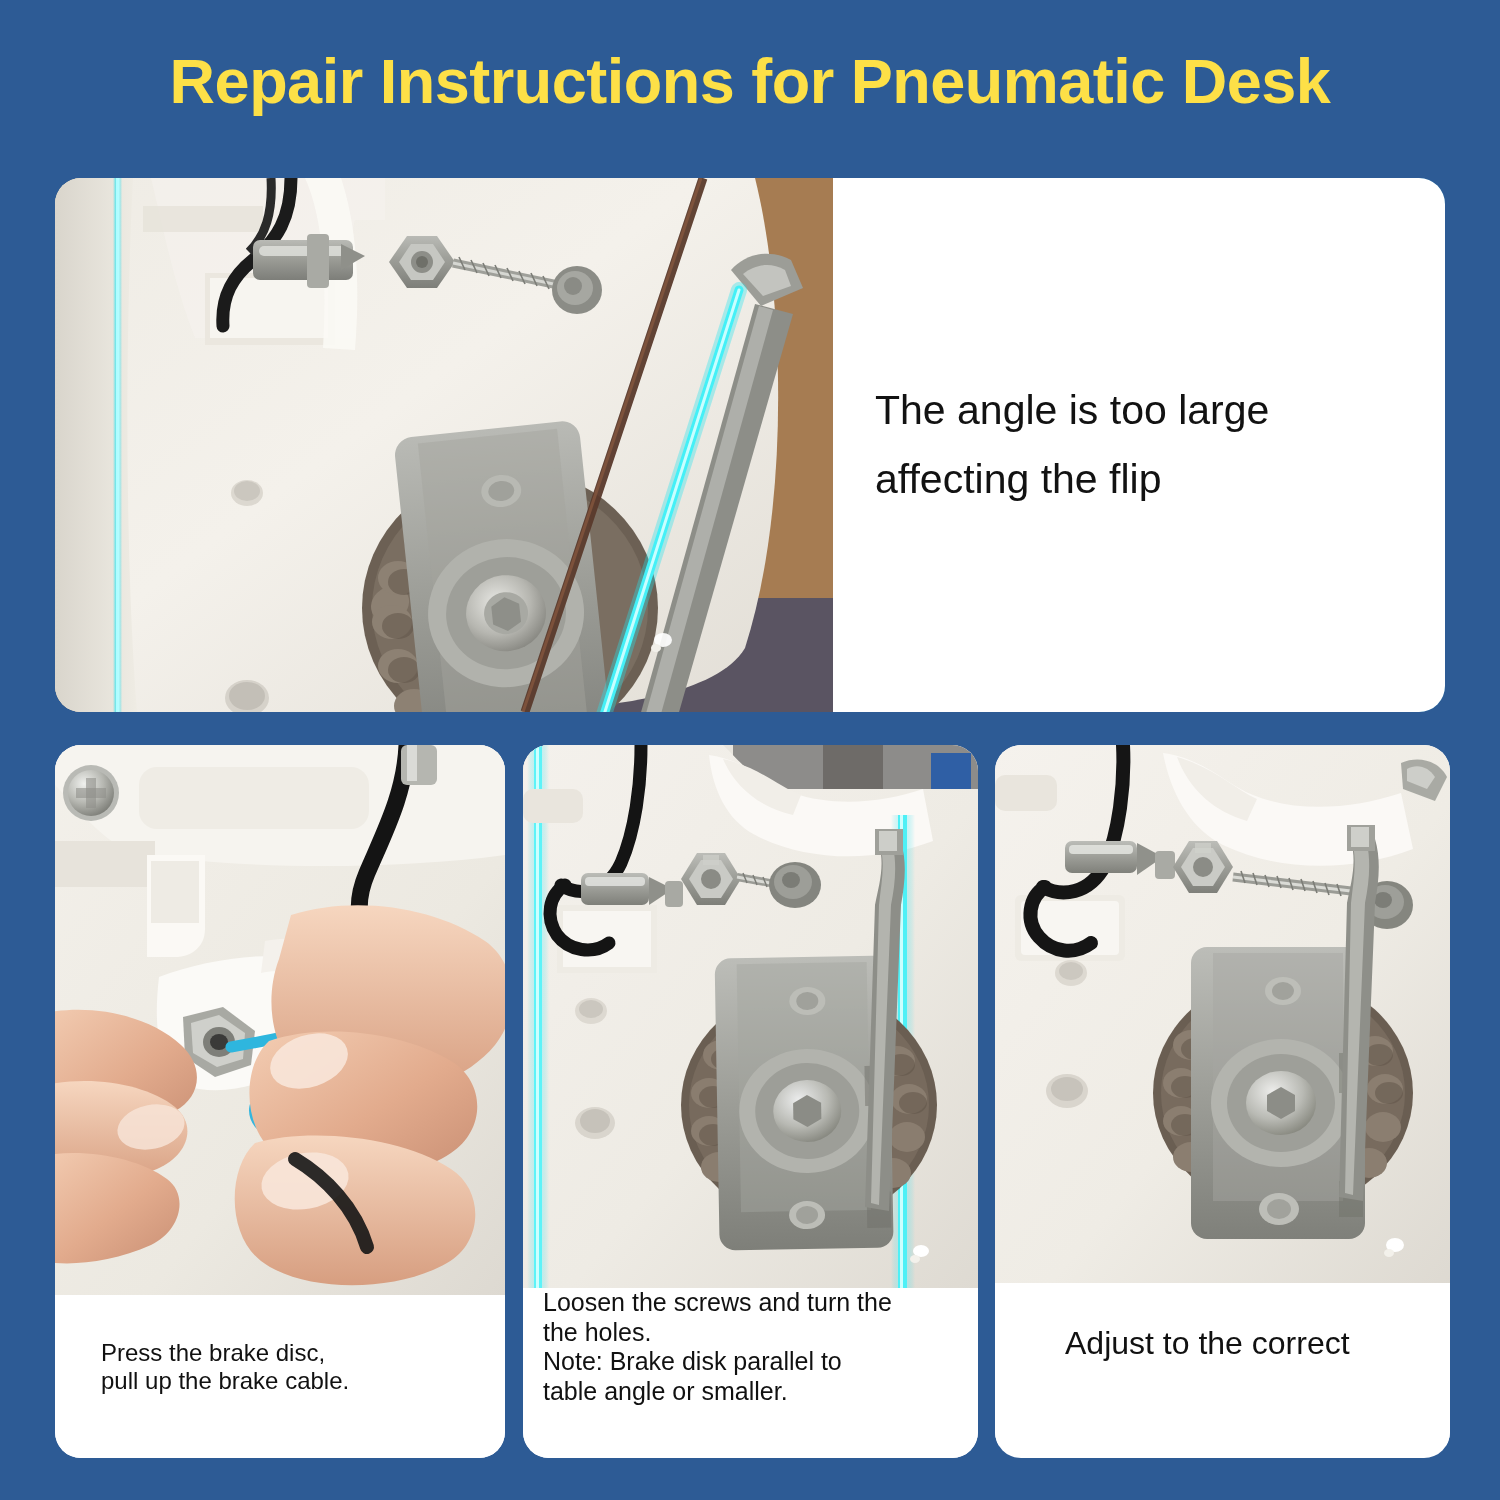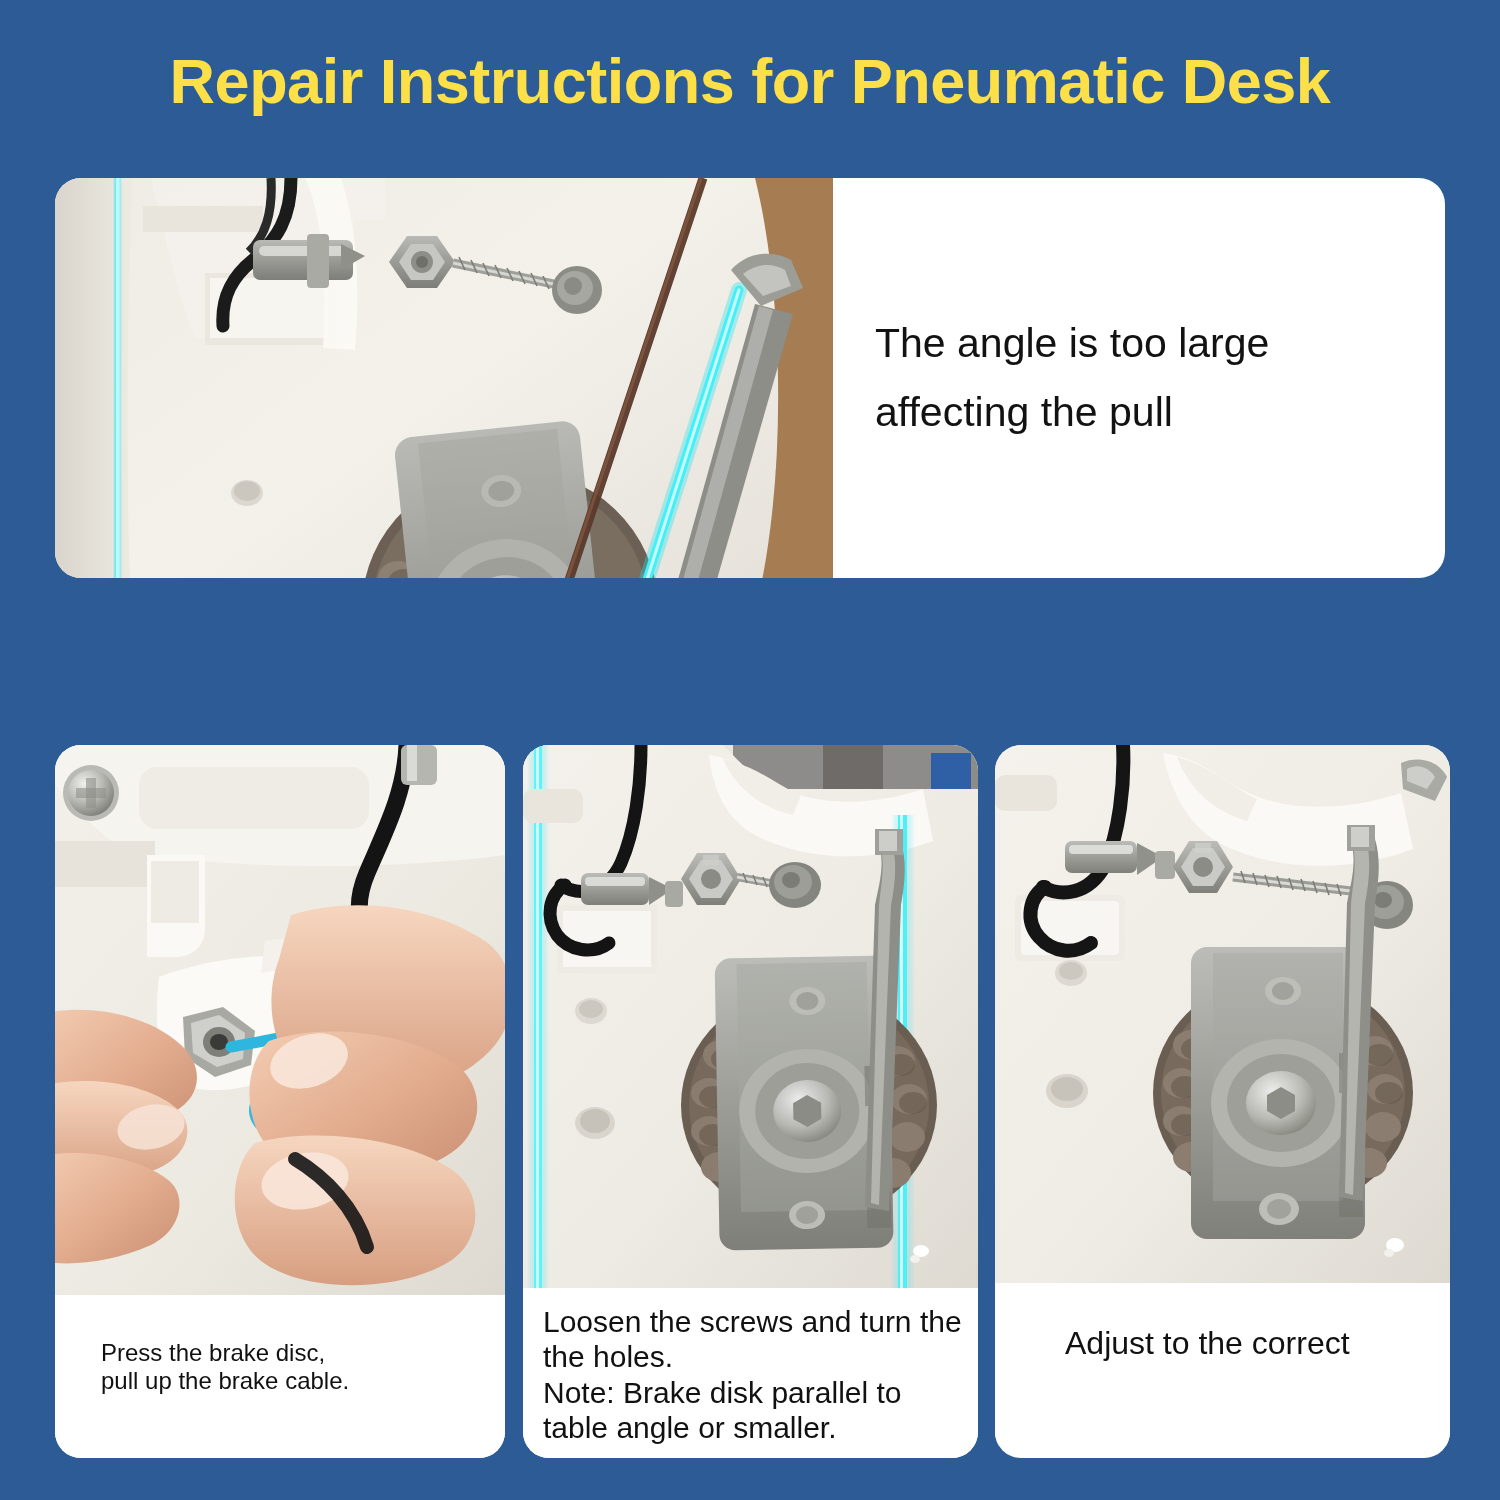--- a/index.html
+++ b/index.html
@@ -19,21 +19,21 @@
     color:#fde047;
     font-size:63px;
     font-weight:bold;
     letter-spacing:-0.5px;
     line-height:1;
     white-space:nowrap;
   }
 
   
   .top-panel{
-    position:absolute;left:55px;top:178px;width:1390px;height:400px;
+    position:absolute;left:55px;top:178px;width:1390px;height:534px;
     background:#0369a1;border-radius:26px;overflow:hidden;
     display:flex;
   }
   .top-photo{width:778px;height:534px;position:relative;overflow:hidden;}
   .top-note{
     flex:1;background:#ffffff;position:relative;
     display:flex;flex-direction:column;justify-content:center;
     padding-left:42px;padding-right:20px;box-sizing:border-box;
   }
   .top-note .ln{
@@ -56,21 +56,21 @@
   .card.c2 .photo{height:543px;}
   .card.c3 .photo{height:550px;}
 
   .cap{
     position:absolute;left:0;width:100%;box-sizing:border-box;
     background:#ffffff;color:#111;
   }
   .cap .ln{line-height:1.18;white-space:nowrap;}
 
   .cap.cap1{top:550px;height:163px;padding:44px 0 0 46px;font-size:24px;}
-  .cap.cap2{top:543px;height:170px;padding:16px 0 0 20px;font-size:30px;}
+  .cap.cap2{top:543px;height:170px;padding:0 0 0 20px;font-size:25px;}
   .cap.cap3{top:538px;height:163px;padding:42px 0 0 70px;font-size:32px;}
 
   
   svg.ph{display:block;width:100%;height:100%;}
 </style>
 </head>
 <body>
 
 <div class="page">
 
@@ -218,21 +218,21 @@
         <path d="M648,0 L470,534" stroke="#5a3a2c" stroke-width="9" opacity="0.95"></path>
         <path d="M646,0 L468,534" stroke="#8a5a40" stroke-width="3" opacity="0.7"></path>
 
         <ellipse cx="608" cy="462" rx="9" ry="7" fill="#ffffff" opacity="0.9"></ellipse>
         <ellipse cx="601" cy="470" rx="5" ry="4" fill="#f2f0ea"></ellipse>
       </svg>
     </div>
 
     <div class="top-note">
       <div class="ln">The angle is too large</div>
-      <div class="ln">affecting the pull</div>
+      <div class="ln">affecting the flip</div>
     </div>
   </div>
 
   <div class="row">
 
     <div class="card c1">
       <div class="photo">
         <svg class="ph" viewBox="0 0 450 550" preserveAspectRatio="none" aria-hidden="true">
           <defs>
             <linearGradient id="plate1" x1="0" y1="0" x2="1" y2="1">

